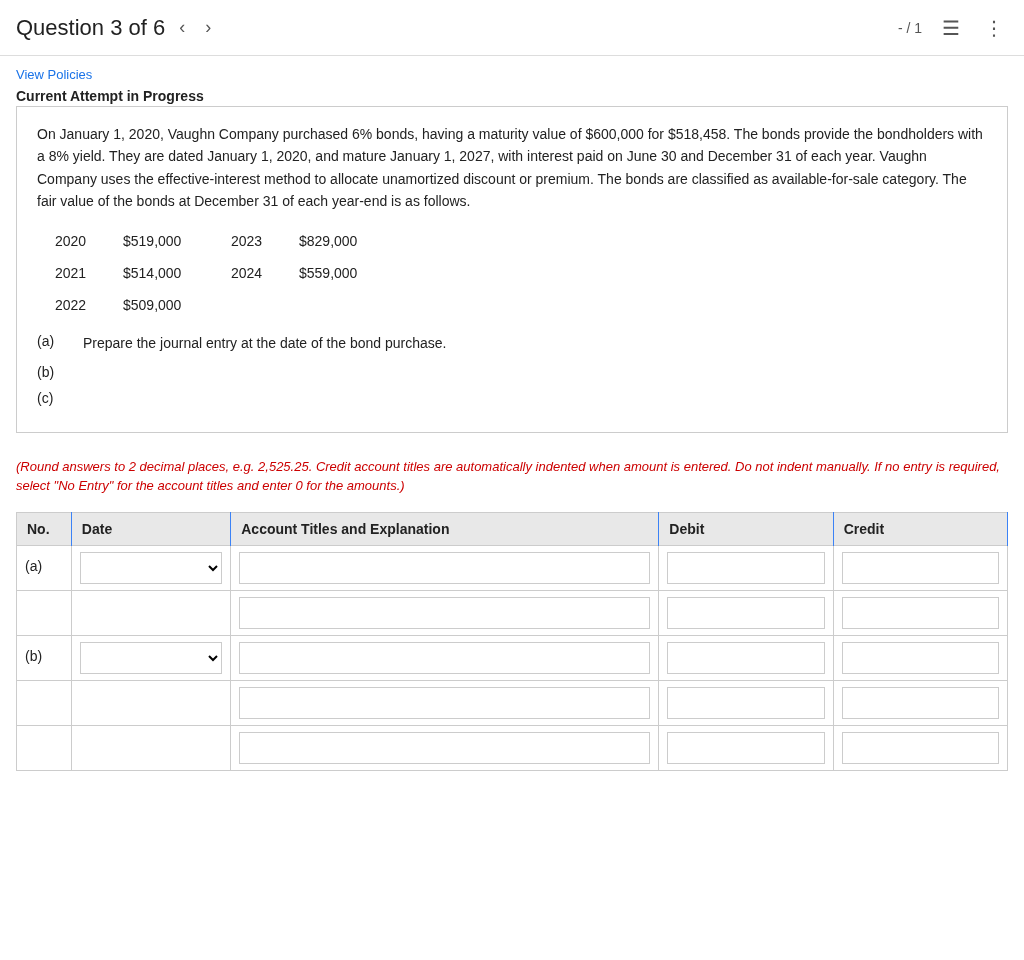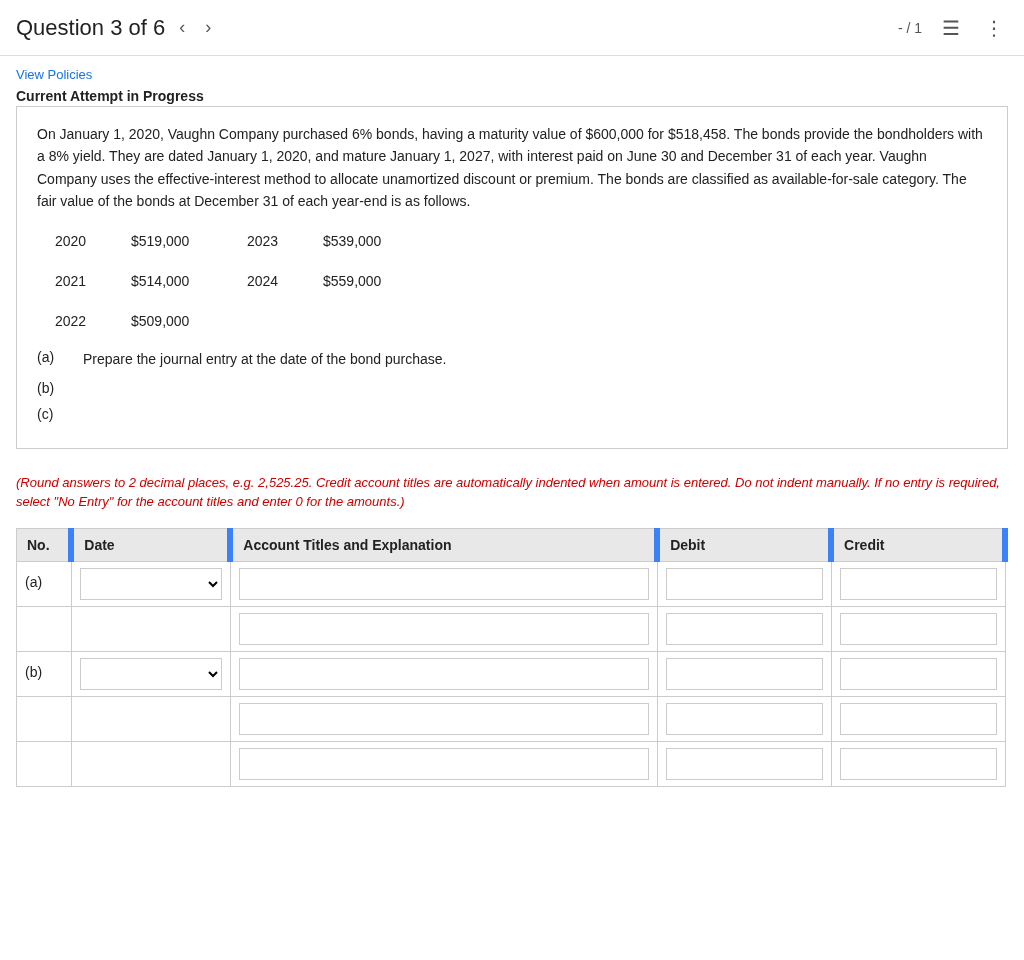--- a/index.html
+++ b/index.html
@@ -89,21 +89,21 @@
     .question-text {
       font-size: 14px;
       line-height: 1.6;
       margin-bottom: 16px;
     }
 
     
     .fair-value-table {
       display: grid;
       grid-template-columns: 60px 100px 60px 100px;
-      gap: 16px;
+      gap: 8px;
       margin-bottom: 16px;
       margin-left: 10px;
     }
     .fv-cell {
       padding: 4px 8px;
       font-size: 14px;
     }
 
     
     .sub-questions {
@@ -142,21 +142,21 @@
     }
     .answer-table thead tr {
       background: #e8e8e8;
       border-bottom: 1px solid #ccc;
     }
     .answer-table th {
       padding: 8px 10px;
       text-align: left;
       font-weight: bold;
       font-size: 14px;
-      border-right: 6px solid #3b82f6;
+      border-right: 1px solid #3b82f6;
     }
     .answer-table td {
       padding: 6px 8px;
       border-right: 1px solid #ccc;
       border-bottom: 1px solid #ccc;
       vertical-align: middle;
     }
     .answer-table td.no-col {
       text-align: left;
       font-size: 14px;
@@ -222,21 +222,21 @@
 
   <div class="current-attempt">Current Attempt in Progress</div>
 
   <div class="question-box">
     <p class="question-text">On January 1, 2020, Vaughn Company purchased 6% bonds, having a maturity value of $600,000 for $518,458. The bonds provide the bondholders with a 8% yield. They are dated January 1, 2020, and mature January 1, 2027, with interest paid on June 30 and December 31 of each year. Vaughn Company uses the effective-interest method to allocate unamortized discount or premium. The bonds are classified as available-for-sale category. The fair value of the bonds at December 31 of each year-end is as follows.</p>
 
     <div class="fair-value-table">
       <span class="fv-cell">2020</span>
       <span class="fv-cell">$519,000</span>
       <span class="fv-cell">2023</span>
-      <span class="fv-cell">$539,000</span>
+      <span class="fv-cell">$829,000</span>
 
       <span class="fv-cell">2021</span>
       <span class="fv-cell">$514,000</span>
       <span class="fv-cell">2024</span>
       <span class="fv-cell">$559,000</span>
 
       <span class="fv-cell">2022</span>
       <span class="fv-cell">$509,000</span>
       <span class="fv-cell"></span>
       <span class="fv-cell"></span>

